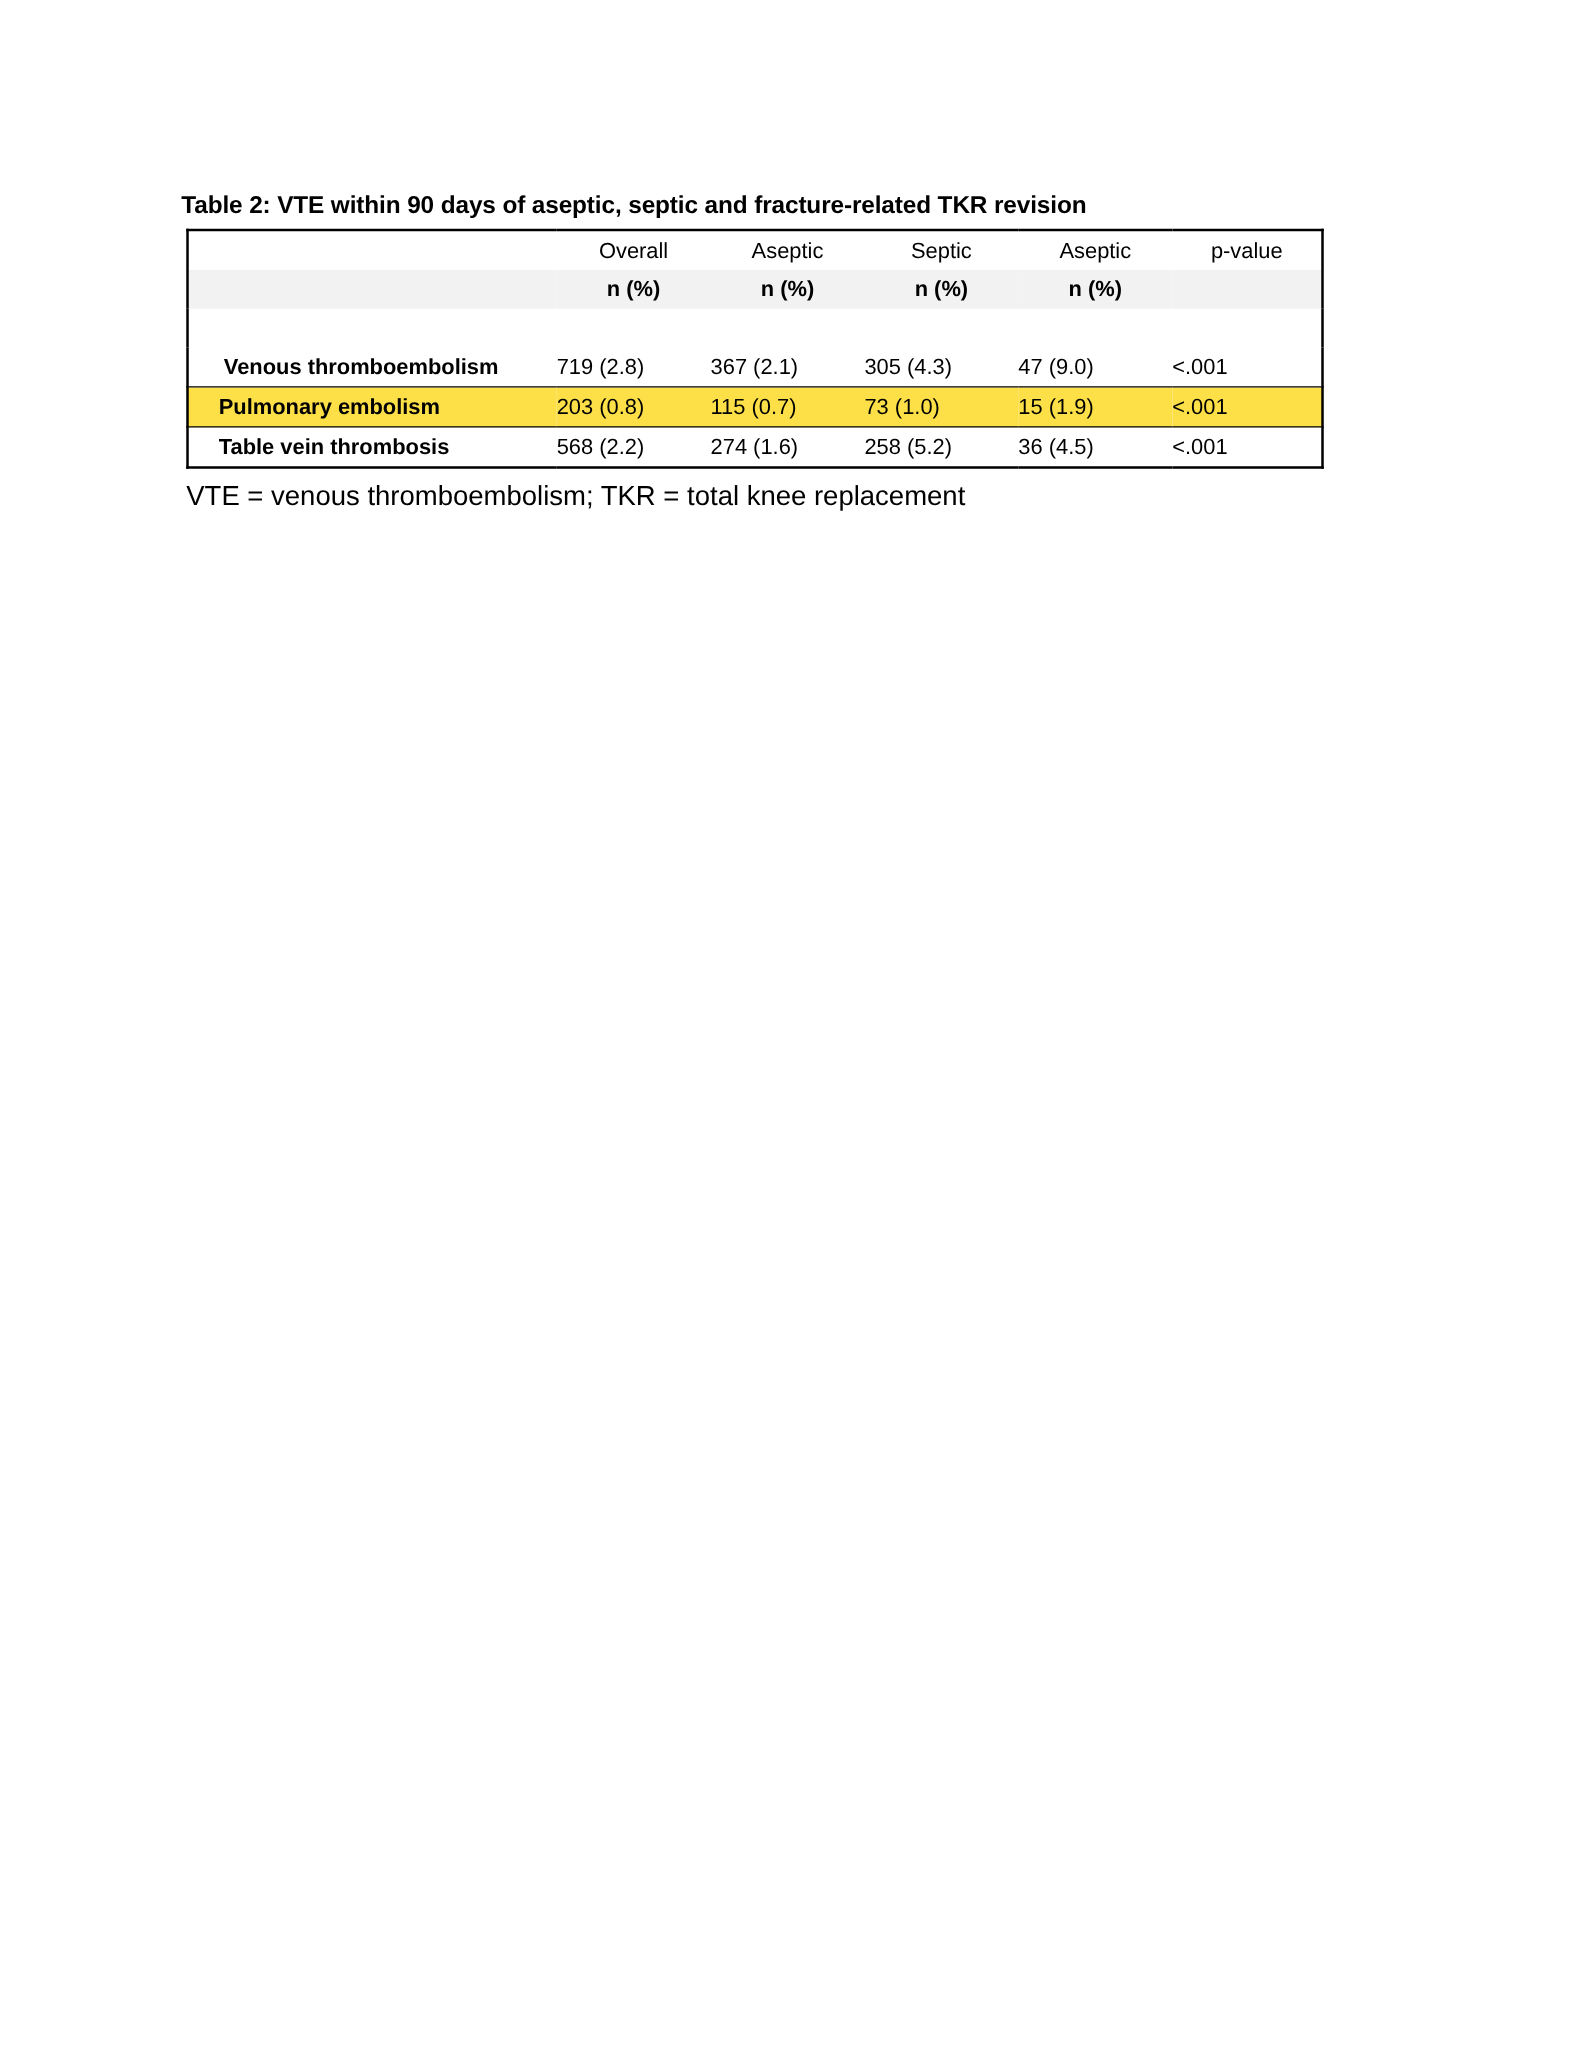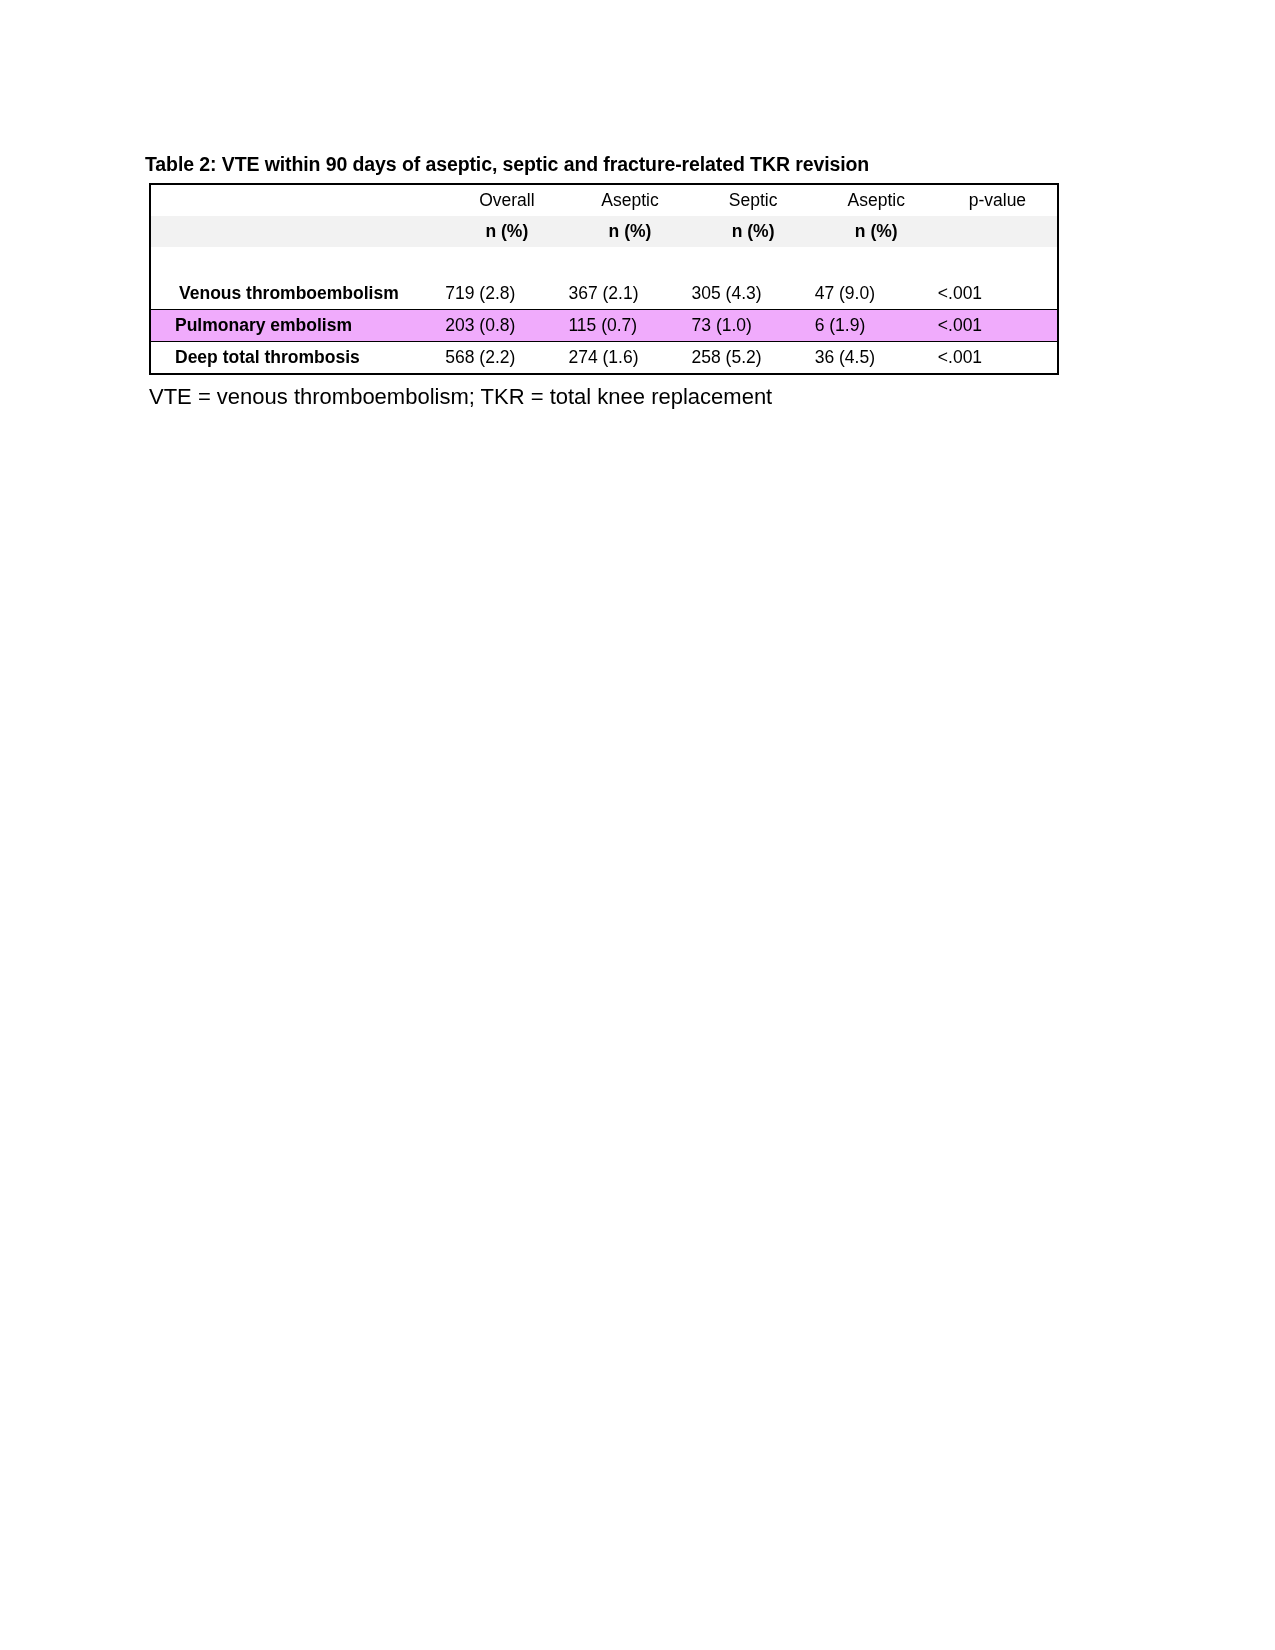--- a/index.html
+++ b/index.html
@@ -80,21 +80,21 @@
   tr.data td.rowlabel {
     text-align: left;
     font-weight: bold;
     padding-left: 28px;
     white-space: nowrap;
   }
   tr.data td.rowlabel.indent {
     padding-left: 24px;
   }
   tr.data.shaded td {
-    background: #f0abfc;
+    background: #fde047;
   }
   tr.data.plain td {
     background: #ffffff;
   }
   tr.row-border td {
     border-top: 1px solid #000000;
   }
   .footnote {
     font-size: 22px;
     margin-top: 8px;
@@ -147,25 +147,25 @@
           <td>367 (2.1)</td>
           <td>305 (4.3)</td>
           <td>47 (9.0)</td>
           <td>&lt;.001</td>
         </tr>
         <tr class="data shaded row-border">
           <td class="rowlabel indent">Pulmonary embolism</td>
           <td>203 (0.8)</td>
           <td>115 (0.7)</td>
           <td>73 (1.0)</td>
-          <td>6 (1.9)</td>
+          <td>15 (1.9)</td>
           <td>&lt;.001</td>
         </tr>
         <tr class="data plain row-border">
-          <td class="rowlabel indent">Deep total thrombosis</td>
+          <td class="rowlabel indent">Table vein thrombosis</td>
           <td>568 (2.2)</td>
           <td>274 (1.6)</td>
           <td>258 (5.2)</td>
           <td>36 (4.5)</td>
           <td>&lt;.001</td>
         </tr>
       </tbody>
     </table>
 
     <div class="footnote">VTE = venous thromboembolism; TKR = total knee replacement</div>

